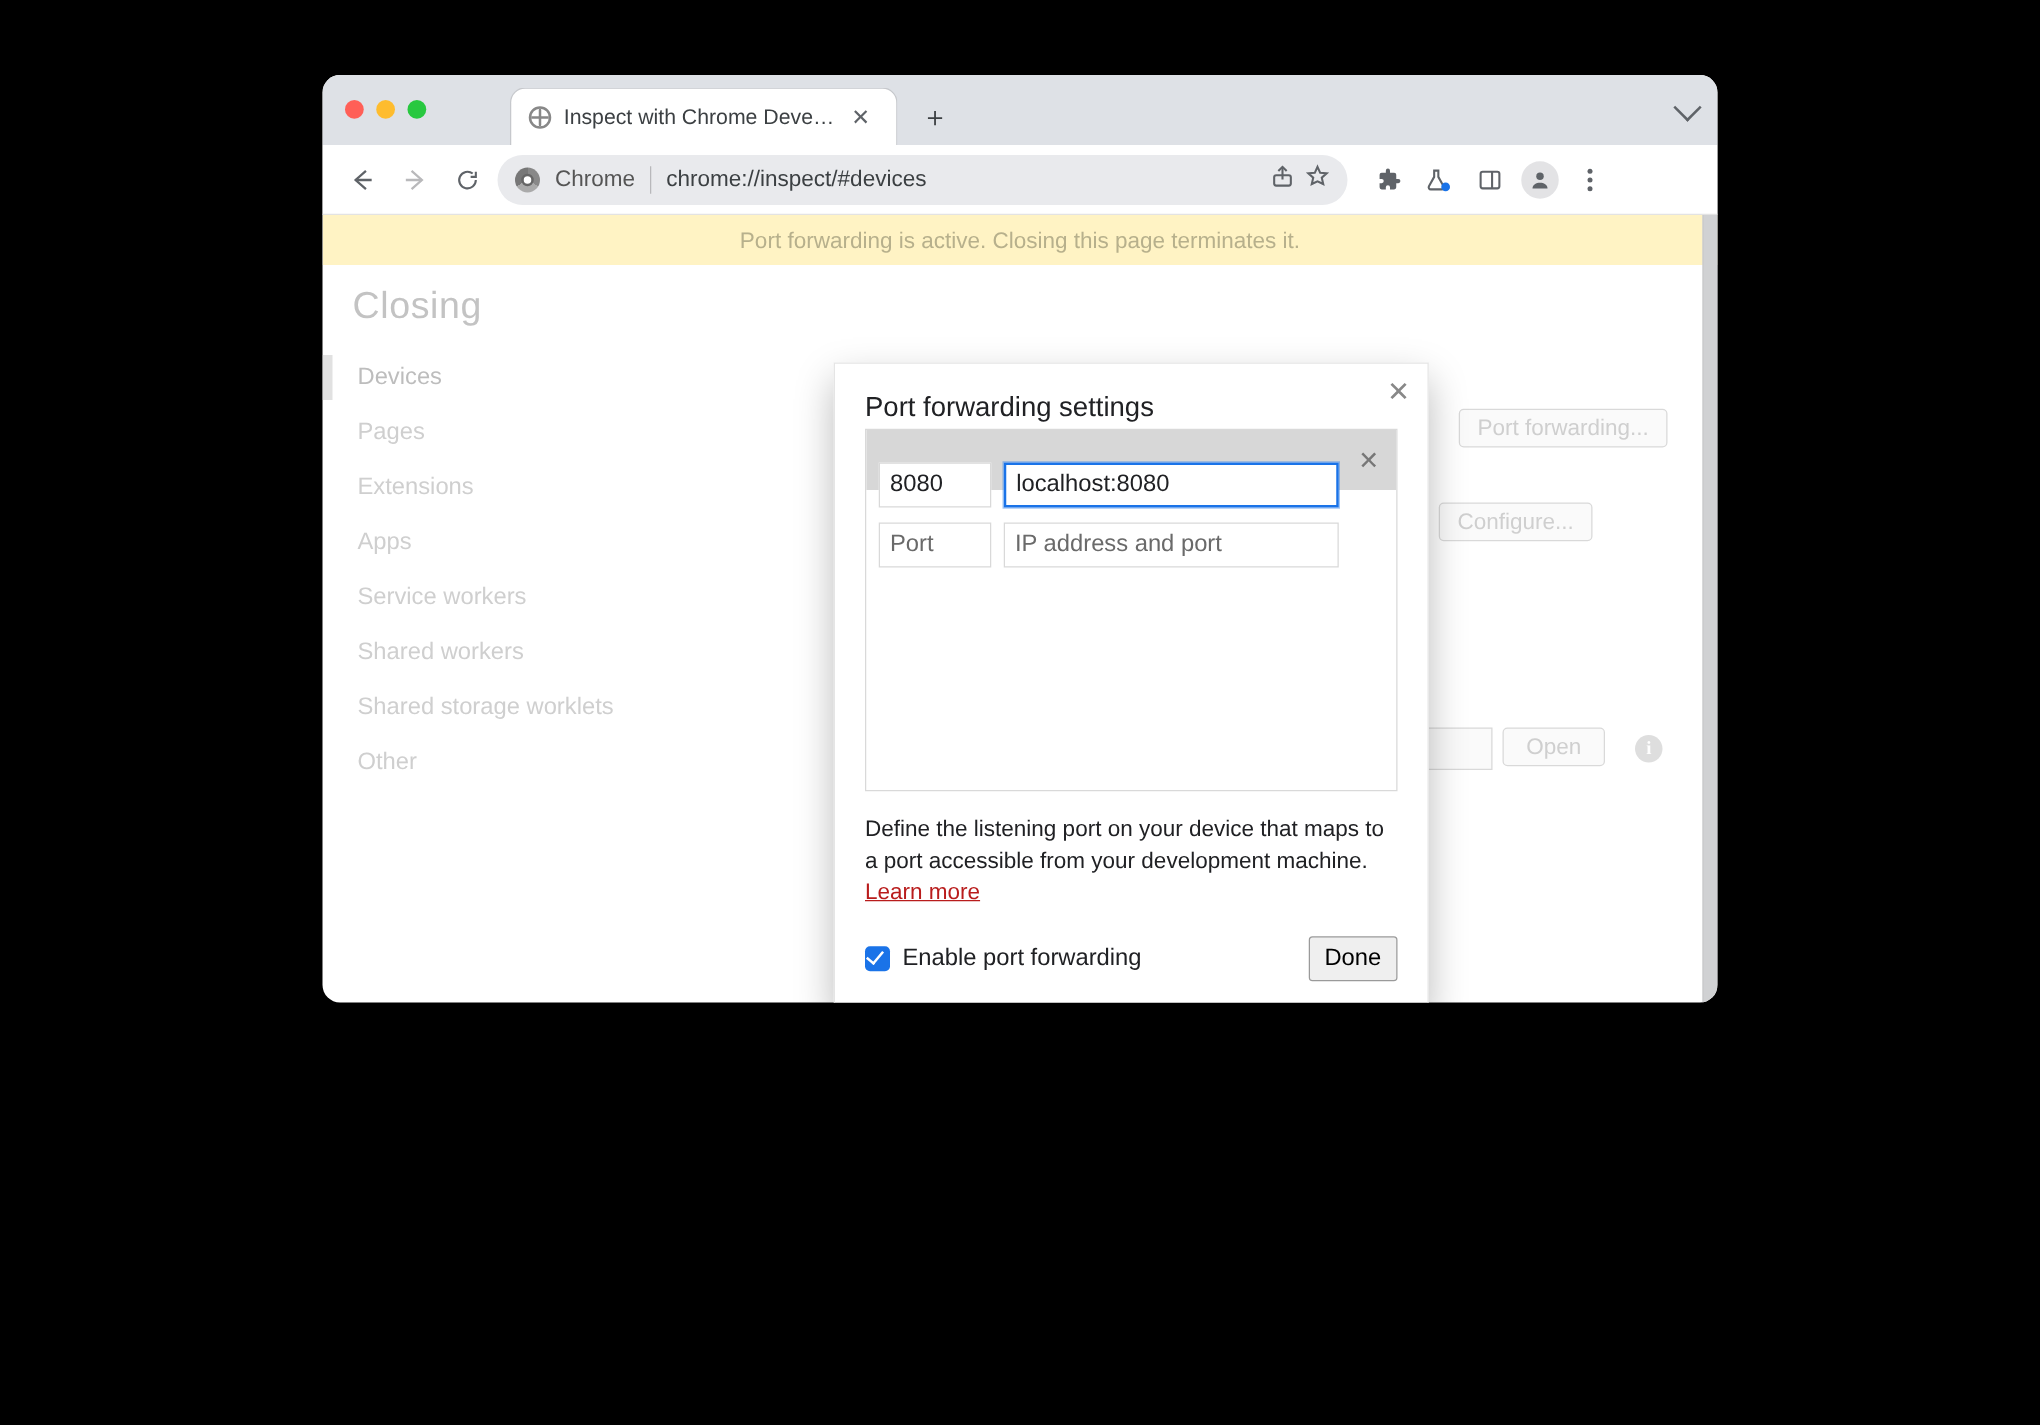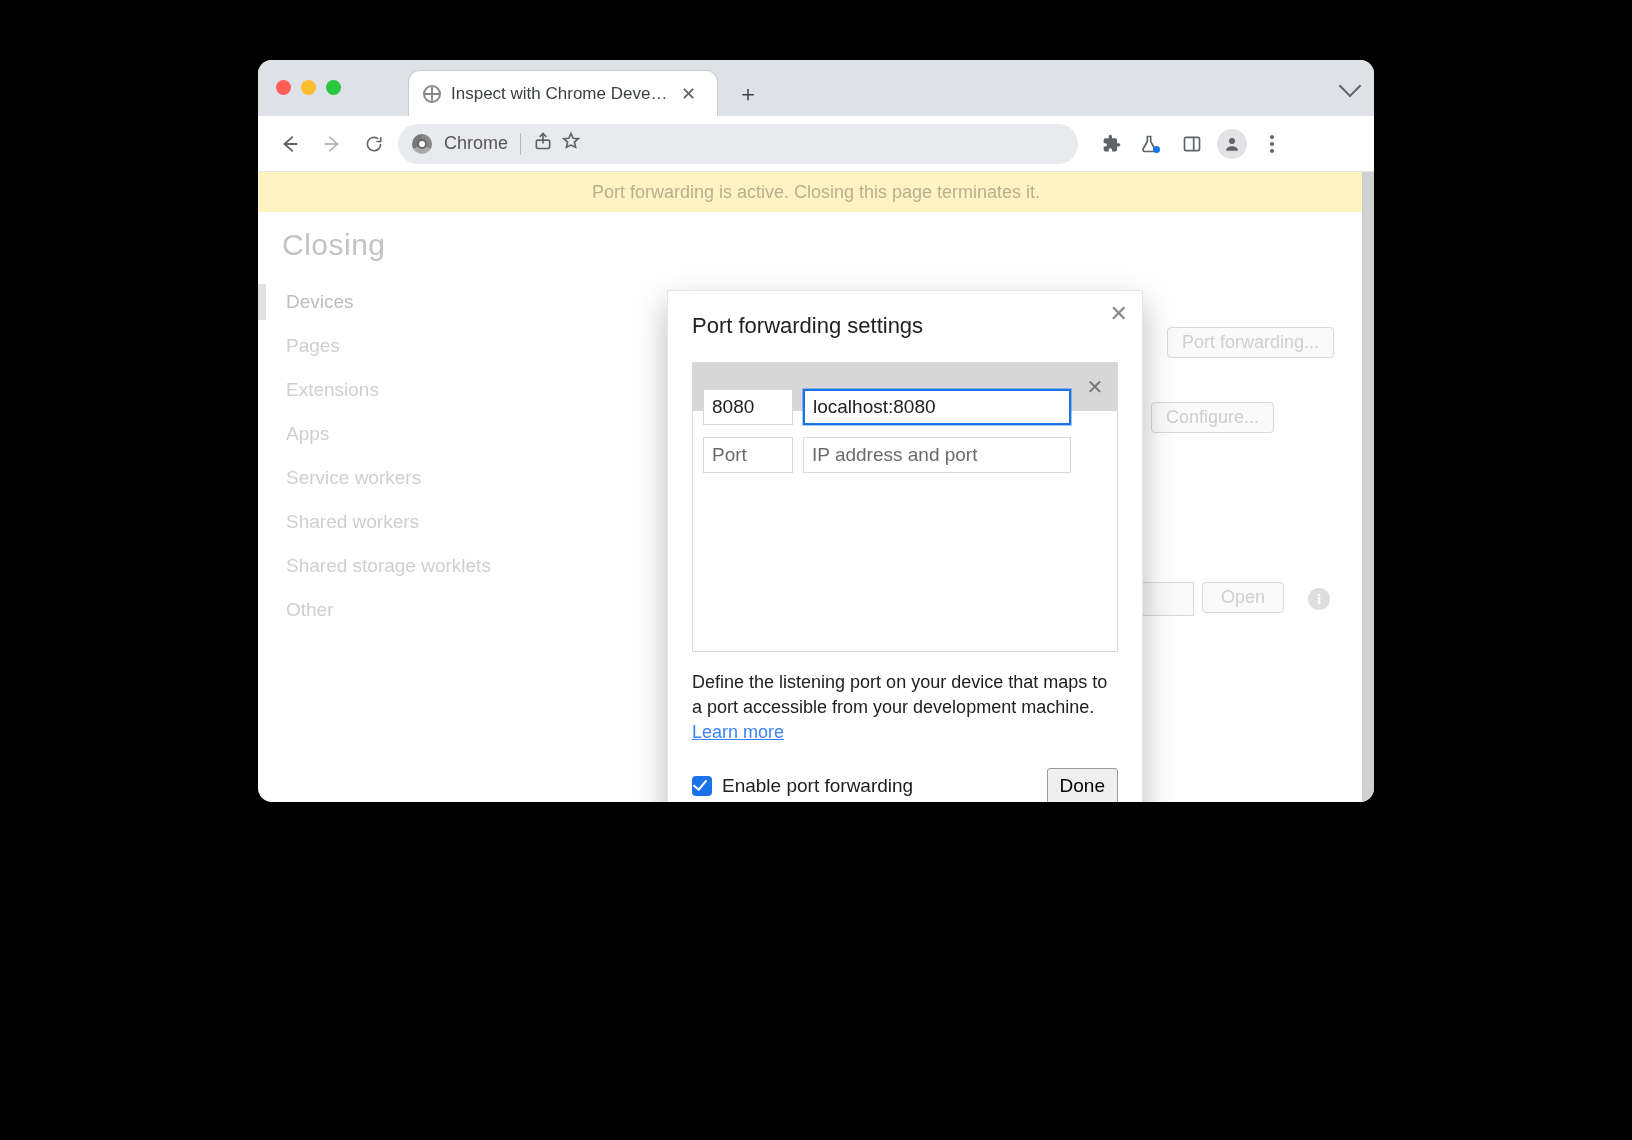--- a/index.html
+++ b/index.html
@@ -252,21 +252,21 @@
     border:1px solid #e5e5e5;
     box-shadow: 0 14px 30px rgba(0,0,0,.28);
     z-index: 5;
     padding: 22px 24px 20px 24px;
   }
   .modal .modal-close {
     position:absolute; right:14px; top:10px;
     font-size:22px; color:#888; cursor:pointer;
   }
   .modal h2 {
-    font-size:22px; font-weight:400; color:#202124; margin-bottom:23px;
+    font-size:22px; font-weight:400; color:#202124; margin-bottom:4px;
   }
   .ports-table {
     border:1px solid #d9d9d9;
     height: 290px;
     overflow:auto;
   }
   .ports-row {
     display:flex; align-items:center;
     height:48px;
     padding: 0 8px 0 10px;
@@ -293,21 +293,21 @@
     width:28px; text-align:center; font-size:20px; color:#777; cursor:pointer;
   }
   .ports-row input::placeholder { color:#6a6a6a; }
 
   .modal-desc {
     margin-top:18px;
     font-size:18px;
     line-height:1.4;
     color:#202124;
   }
-  .modal-desc a { color:#3b82f6; text-decoration:underline; cursor:pointer; }
+  .modal-desc a { color:#b91c1c; text-decoration:underline; cursor:pointer; }
 
   .modal-footer {
     margin-top:22px;
     display:flex;
     align-items:center;
     justify-content:space-between;
   }
   .chk-wrap {
     display:flex; align-items:center; gap:10px;
     font-size:19px; color:#202124;
@@ -373,20 +373,21 @@
       </svg>
     </div>
 
     <div class="omnibox">
       <span class="chrome-logo">
         <span class="ring"></span>
           <span class="center"></span>
       </span>
       <span class="context">Chrome</span>
       <span class="sep"></span>
+      <span class="url">chrome://inspect/#devices</span>
       <span class="omnibox-right">
         <span>
           <svg viewBox="0 0 24 24" fill="none" stroke="#5f6368" stroke-width="2">
             <path d="M12 3v12"></path>
               <path d="M8 7l4-4 4 4"></path>
               <rect x="4" y="11" width="16" height="10" rx="2"></rect>
           </svg>
         </span>
         <span>
           <svg viewBox="0 0 24 24" fill="none" stroke="#5f6368" stroke-width="2">

